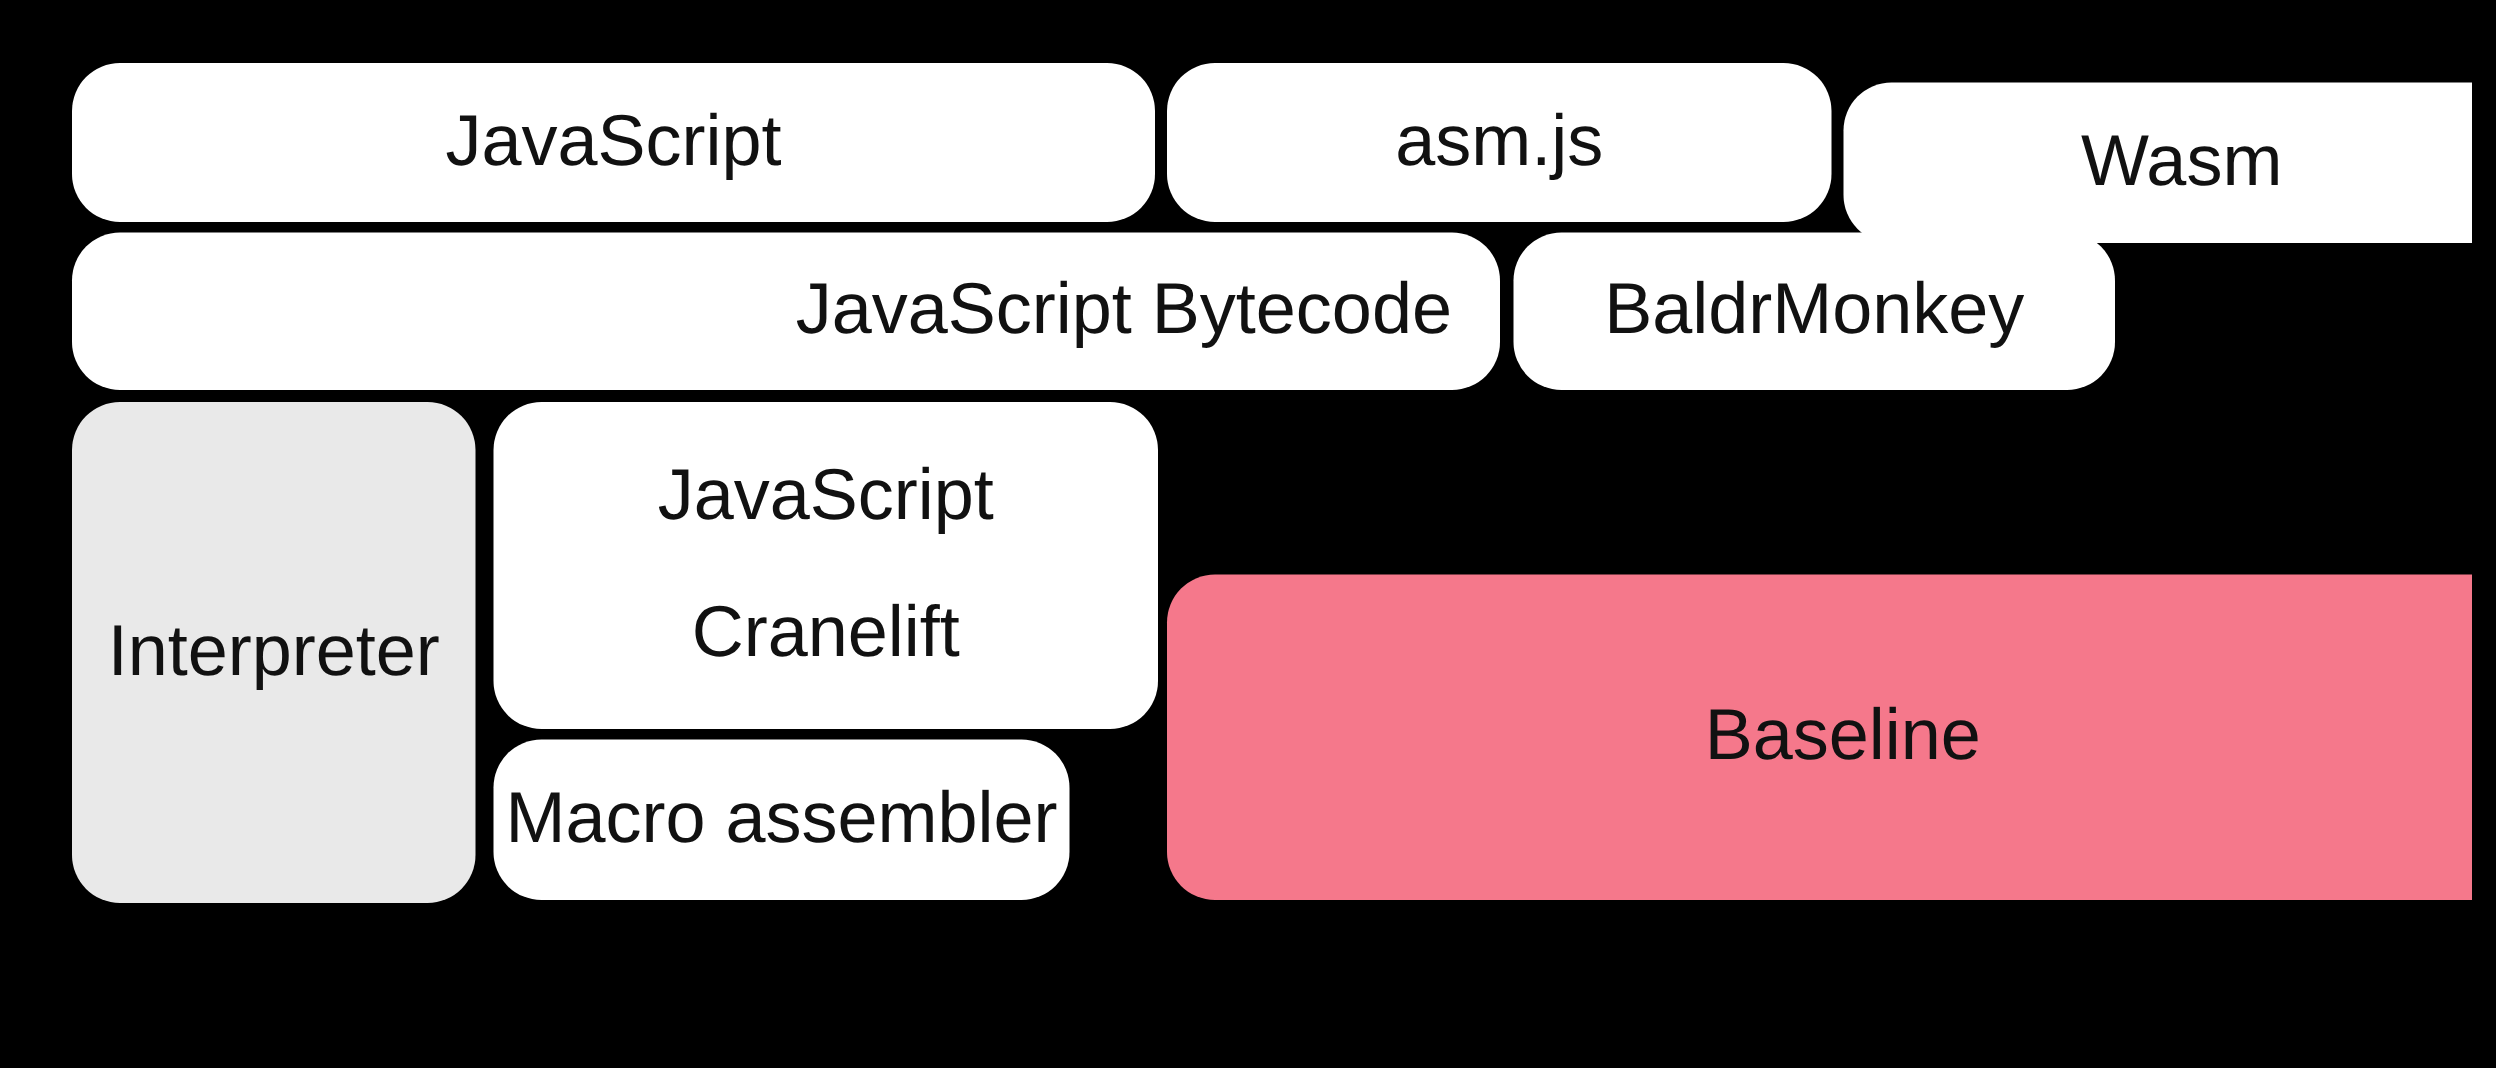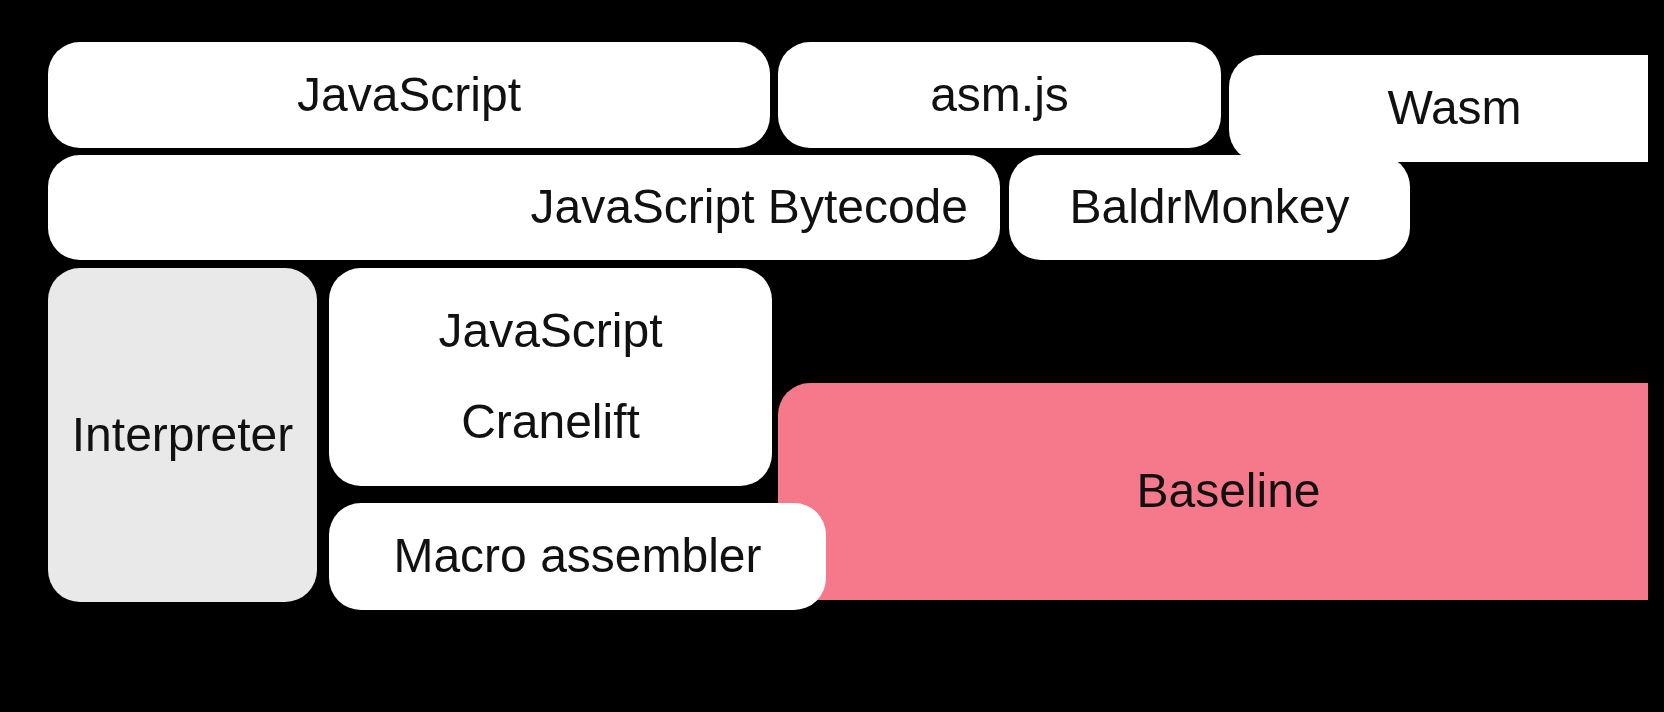--- a/index.html
+++ b/index.html
@@ -73,18 +73,18 @@
   <div class="box white" style="left:297px; top:236px; width:443px; height:218px;">
     <span>JavaScript</span>
     <span>Cranelift</span>
   </div>
 
 
   <div class="box pink" style="left:746px; top:351px; width:901px; height:217px;">
     <span>Baseline</span>
   </div>
 
-  <div class="box white" style="left:297px; top:471px; width:497px; height:107px;">
+  <div class="box white" style="left:297px; top:461px; width:384px; height:107px;">
     <span>Macro assembler</span>
   </div>
 
 
 </div>
 
 </body></html>

